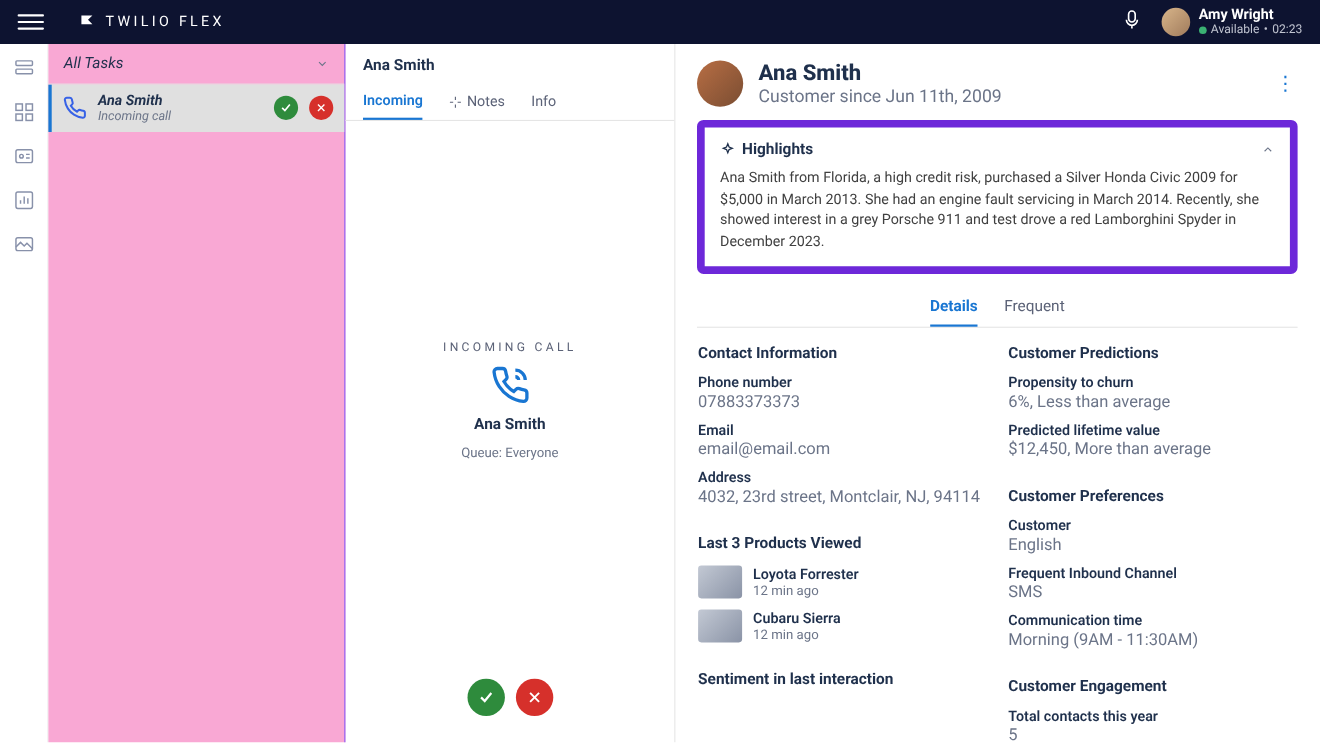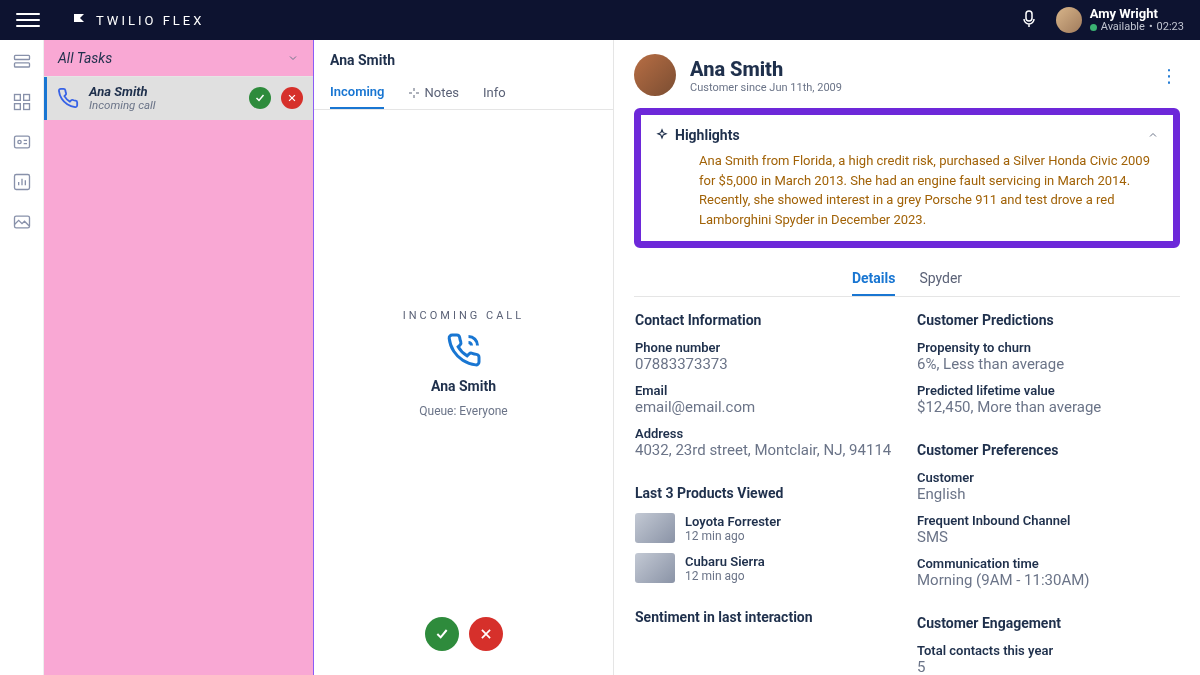--- a/index.html
+++ b/index.html
@@ -43,26 +43,26 @@
   .incoming-label { letter-spacing: 3px; font-size: 11px; color: #5b6277; }
   .big-call-icon { color: #1976d2; }
   .caller-name { font-weight: 700; }
   .queue { font-size: 12px; color: #6b7488; }
   .callactions { display: flex; gap: 10px; justify-content: center; padding: 0 0 24px; }
 
   .detailpanel { flex: 1; overflow: auto; padding: 14px 20px; }
   .detail-header { display: flex; align-items: center; gap: 14px; margin-bottom: 12px; }
   .detail-avatar { width: 42px; height: 42px; border-radius: 50%; background: linear-gradient(135deg,#b86e44,#7a4d32); }
   .detail-title { font-size: 20px; font-weight: 800; }
-  .detail-sub { font-size: 11px; color: #6b7488; }
+  .detail-sub { font-size: 16px; color: #6b7488; }
   .more { margin-left: auto; color: #1976d2; cursor: pointer; font-size: 18px; letter-spacing: 2px; }
 
   .card { border: 7px solid #6d28d9; border-radius: 6px; padding: 12px 14px; margin-bottom: 14px; background: #fff; }
   .highlights-title { font-weight: 700; display: flex; align-items: center; gap: 6px; }
-  .highlights-text { margin-top: 8px; color: #a16207; font-size: 13px; line-height: 1.5; margin-left: 44px; }
+  .highlights-text { margin-top: 8px; color: #404040; font-size: 13px; line-height: 1.5; }
 
   .subtabs { display: flex; gap: 24px; border-bottom: 1px solid #e5e5e5; margin-bottom: 14px; justify-content: center; }
   .subtab { padding: 8px 0; cursor: pointer; font-size: 14px; color: #5b6277; }
   .subtab.active { color: #1976d2; font-weight: 700; border-bottom: 2px solid #1976d2; }
 
   .cols { display: flex; gap: 18px; }
   .col { flex: 1; display: flex; flex-direction: column; gap: 14px; }
   .block { background: #fff; border: 1px solid transparent; }
   .section-title { font-weight: 700; margin-bottom: 12px; }
   .field-label { font-weight: 600; font-size: 13px; }
@@ -223,21 +223,21 @@
         </div>
         <svg class="chev" width="12" height="12" viewBox="0 0 24 24" fill="none" stroke="currentColor" stroke-width="2">
             <path d="M6 15 l6 -6 l6 6"></path>
           </svg>
       </div>
       <div class="highlights-text">Ana Smith from Florida, a high credit risk, purchased a Silver Honda Civic 2009 for $5,000 in March 2013. She had an engine fault servicing in March 2014. Recently, she showed interest in a grey Porsche 911 and test drove a red Lamborghini Spyder in December 2023.</div>
     </div>
 
     <div class="subtabs">
       <div class="subtab active"><span>Details</span></div>
-      <div class="subtab"><span>Spyder</span></div>
+      <div class="subtab"><span>Frequent</span></div>
     </div>
 
     <div class="cols">
       <div class="col">
         <div class="block">
           <div class="section-title">Contact Information</div>
           <div class="field-label">Phone number</div>
           <div class="field-value">07883373373</div>
           <div class="field-label">Email</div>
           <div class="field-value">email@email.com</div>

